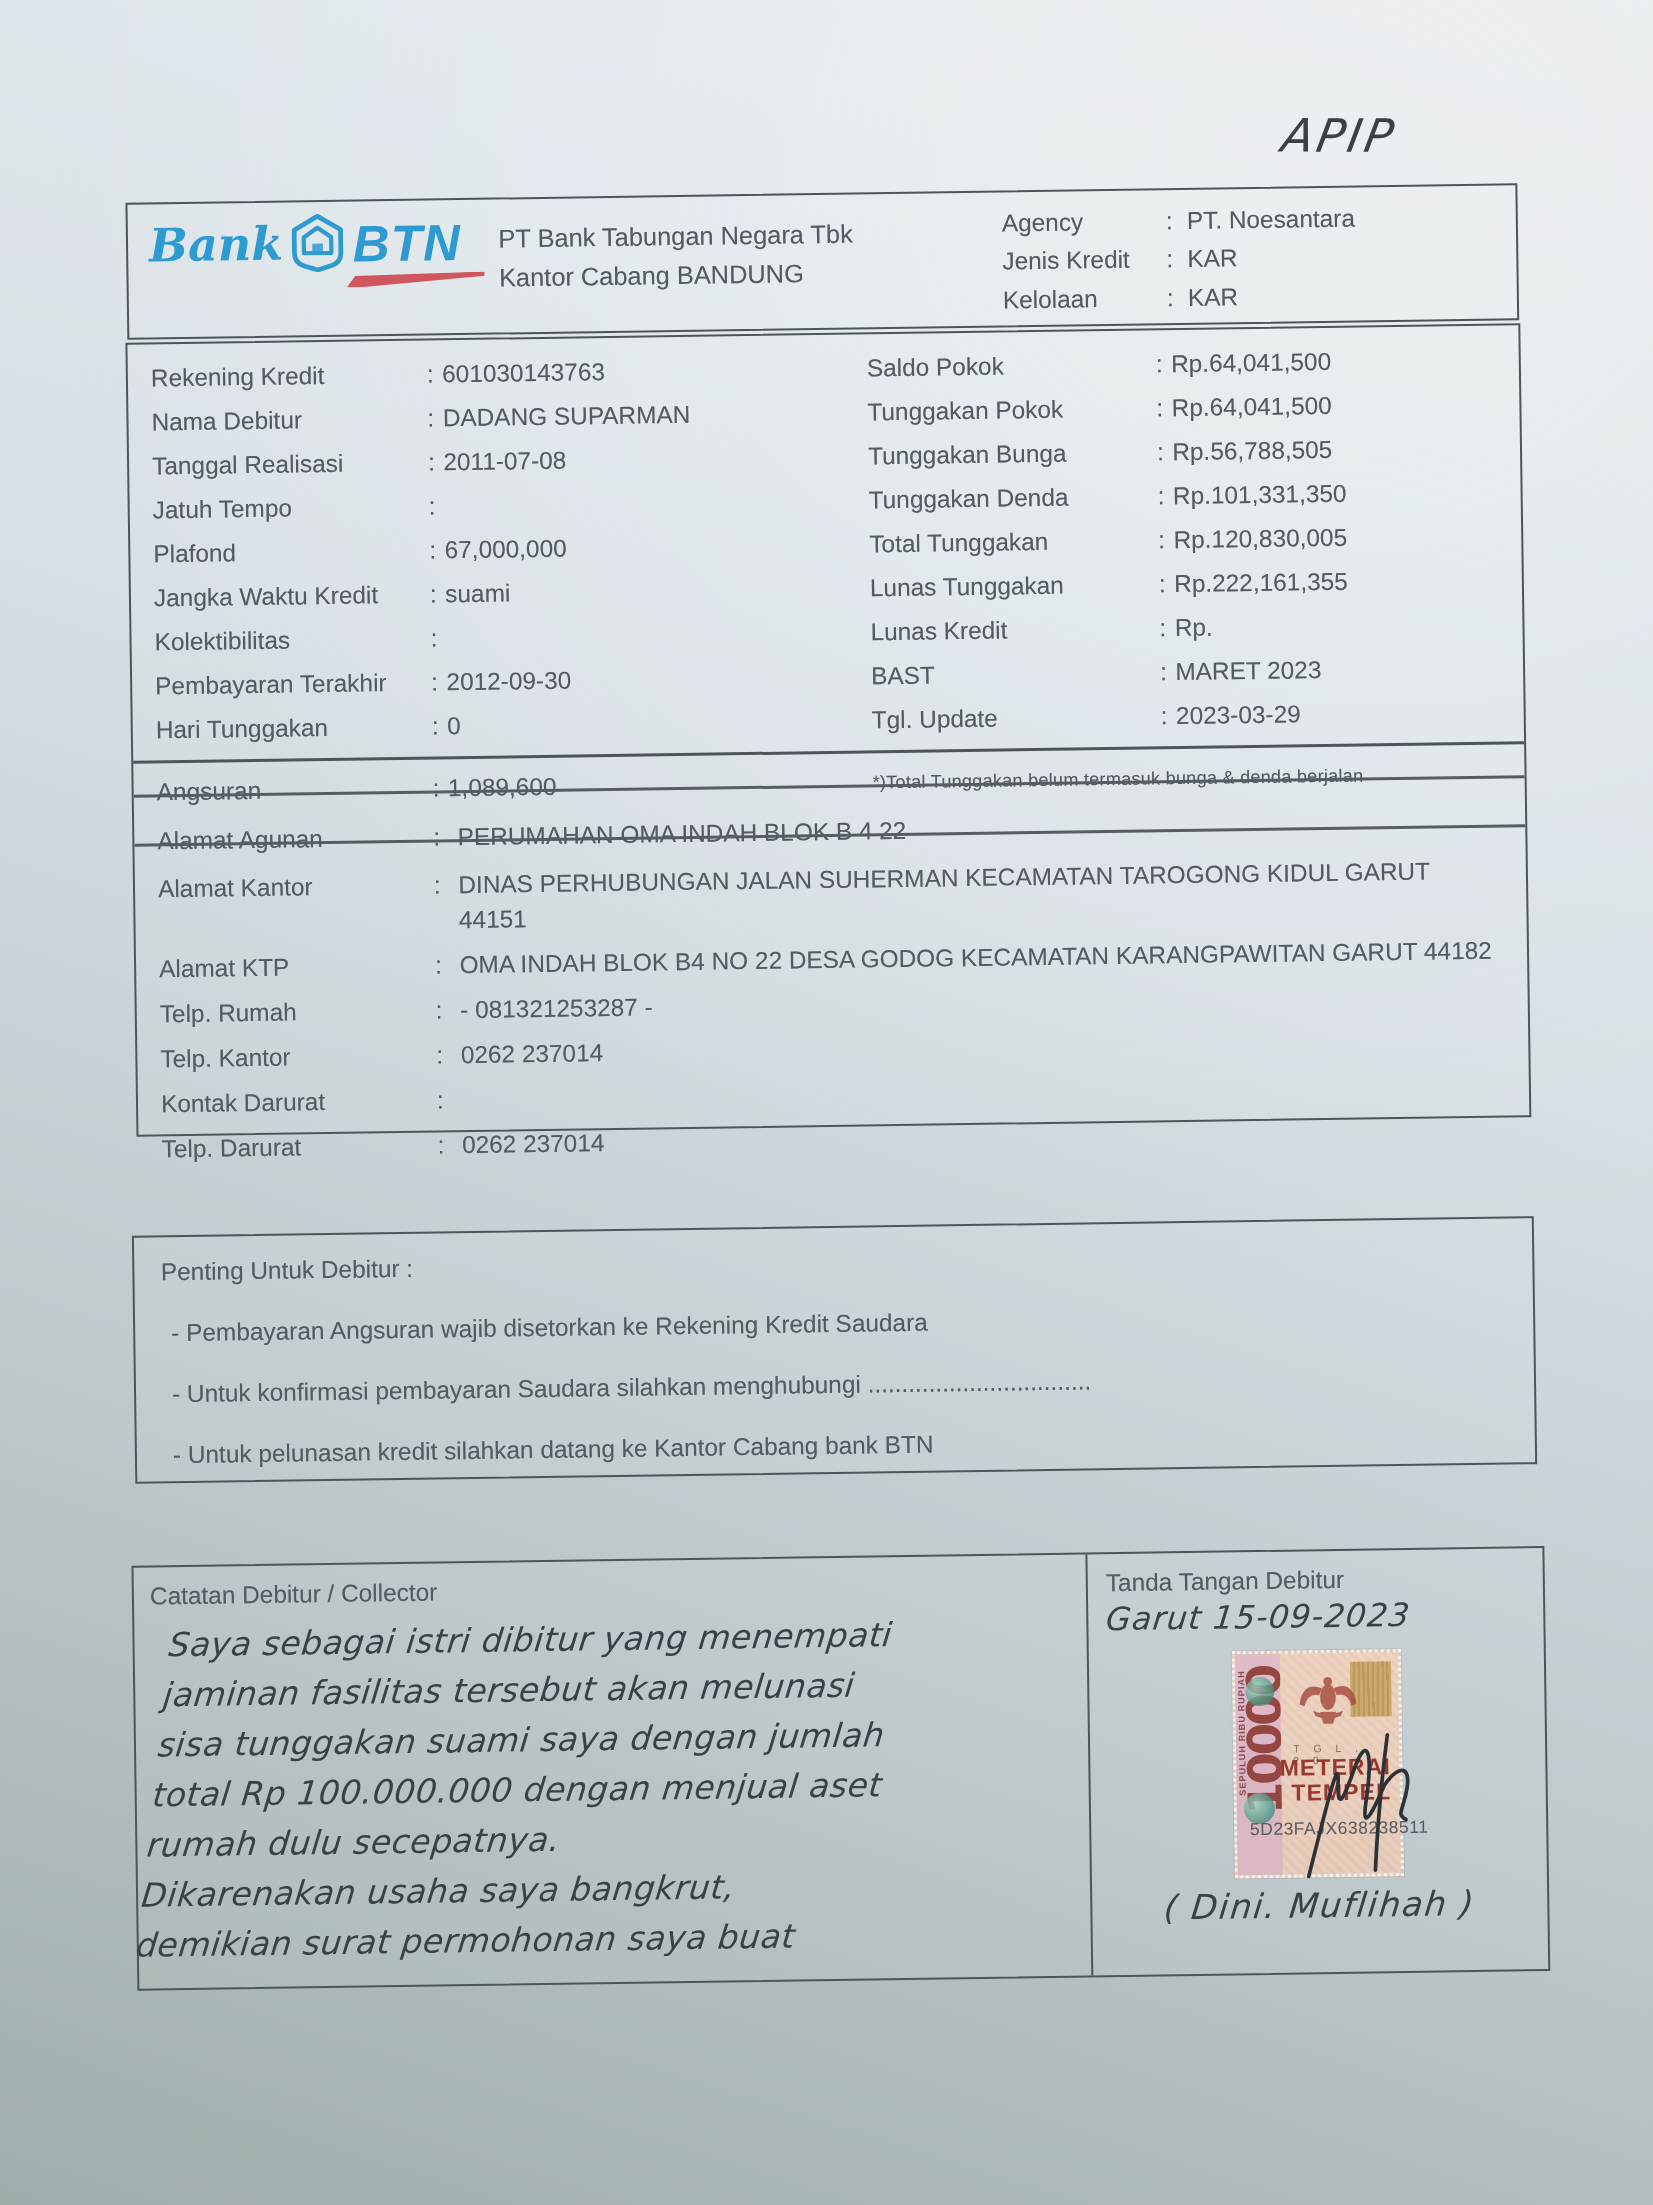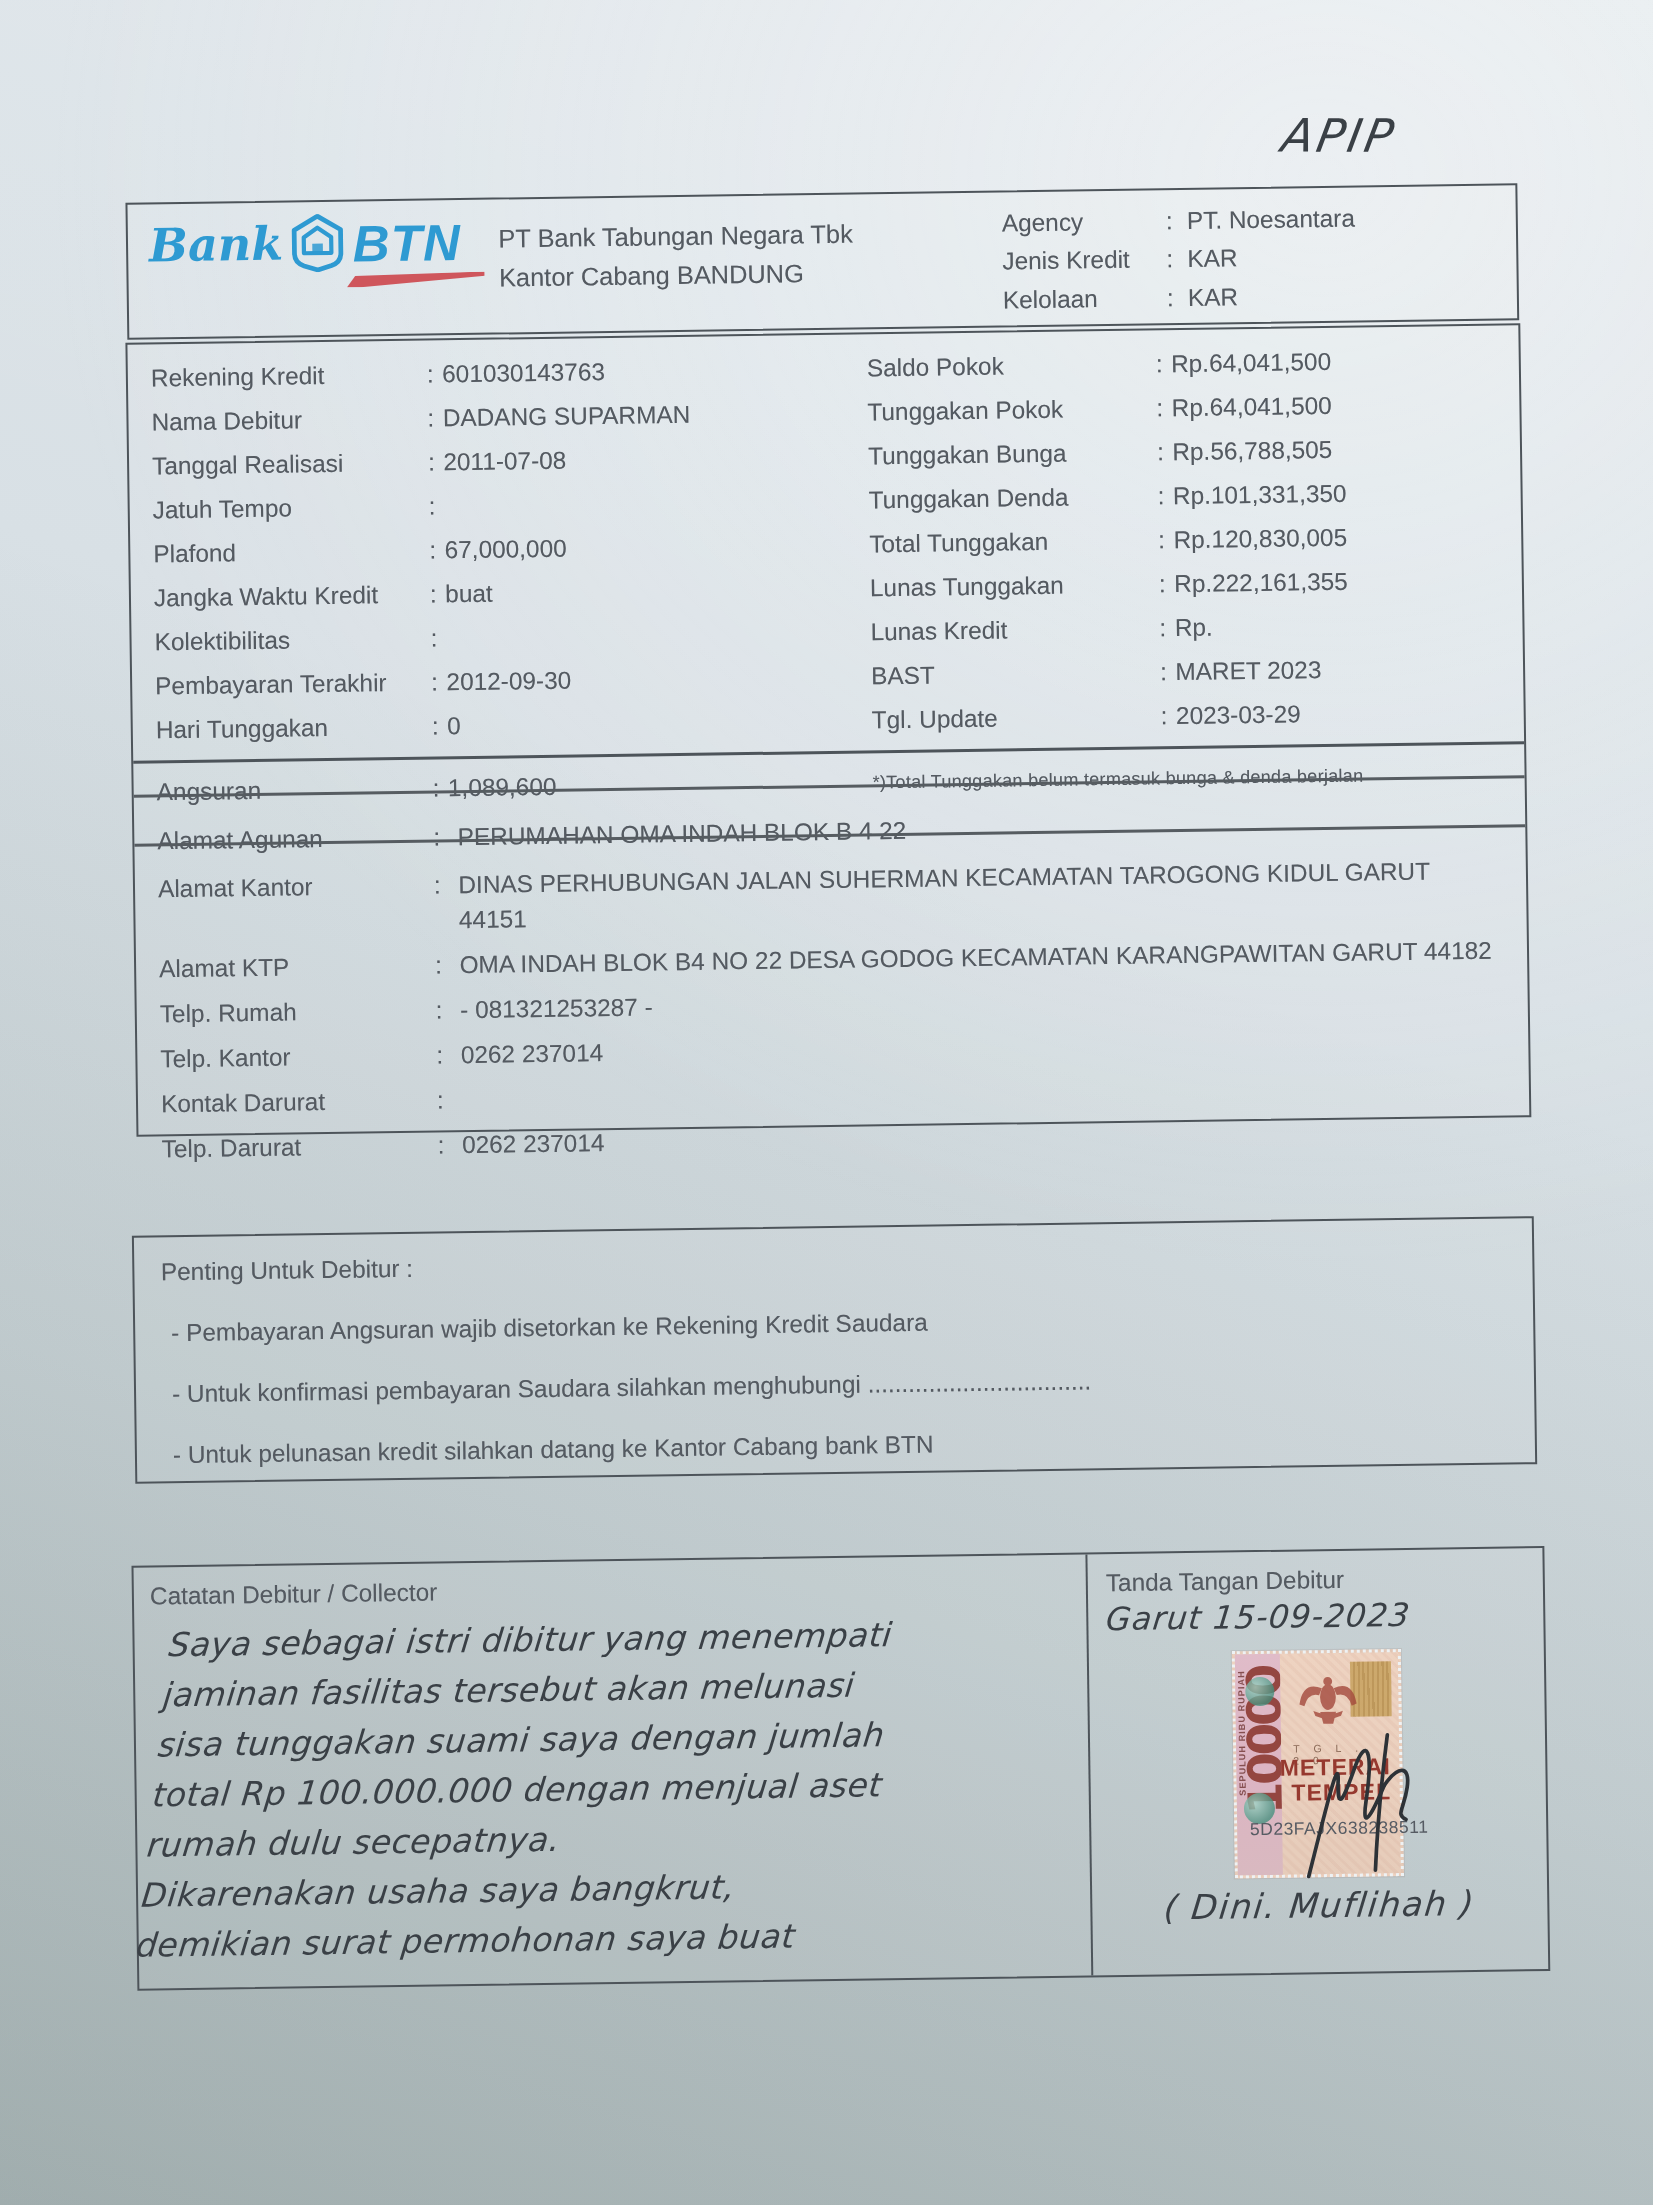--- a/index.html
+++ b/index.html
@@ -187,21 +187,21 @@
         </span>
       <span>Total Tunggakan</span>
       <span class="cell">
           <span>:</span>
           <span>Rp.120,830,005</span>
         </span>
 
       <span>Jangka Waktu Kredit</span>
       <span class="cell">
           <span>:</span>
-          <span>buat</span>
+          <span>suami</span>
         </span>
       <span>Lunas Tunggakan</span>
       <span class="cell">
           <span>:</span>
           <span>Rp.222,161,355</span>
         </span>
 
       <span>Kolektibilitas</span>
       <span class="cell">
           <span>:</span>

